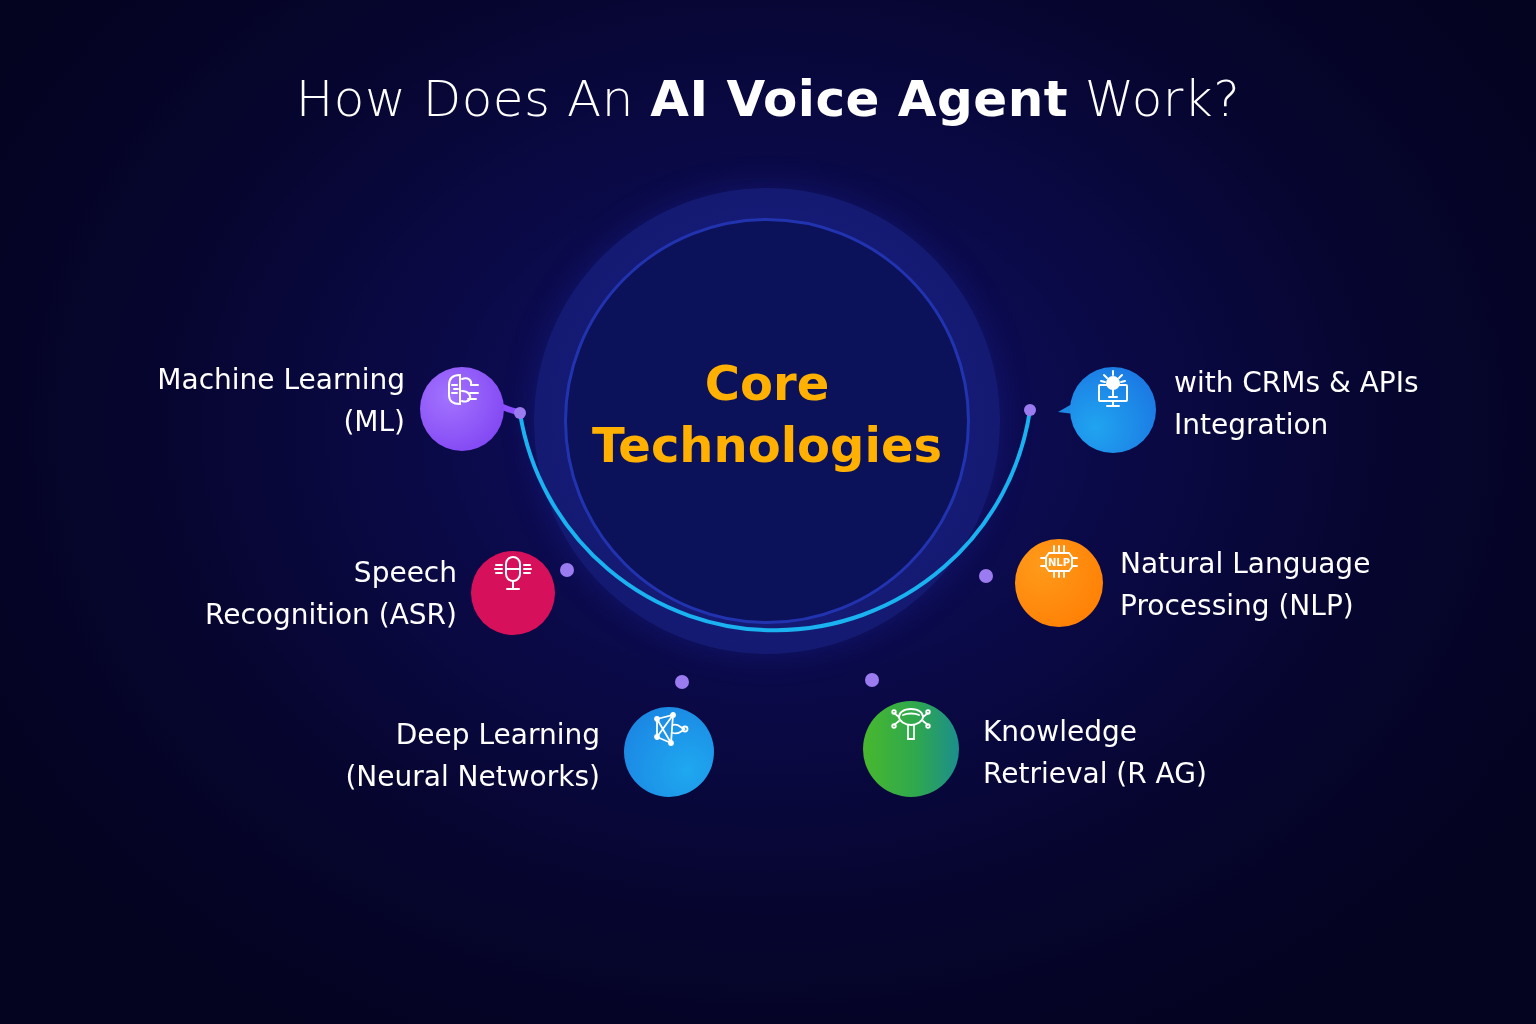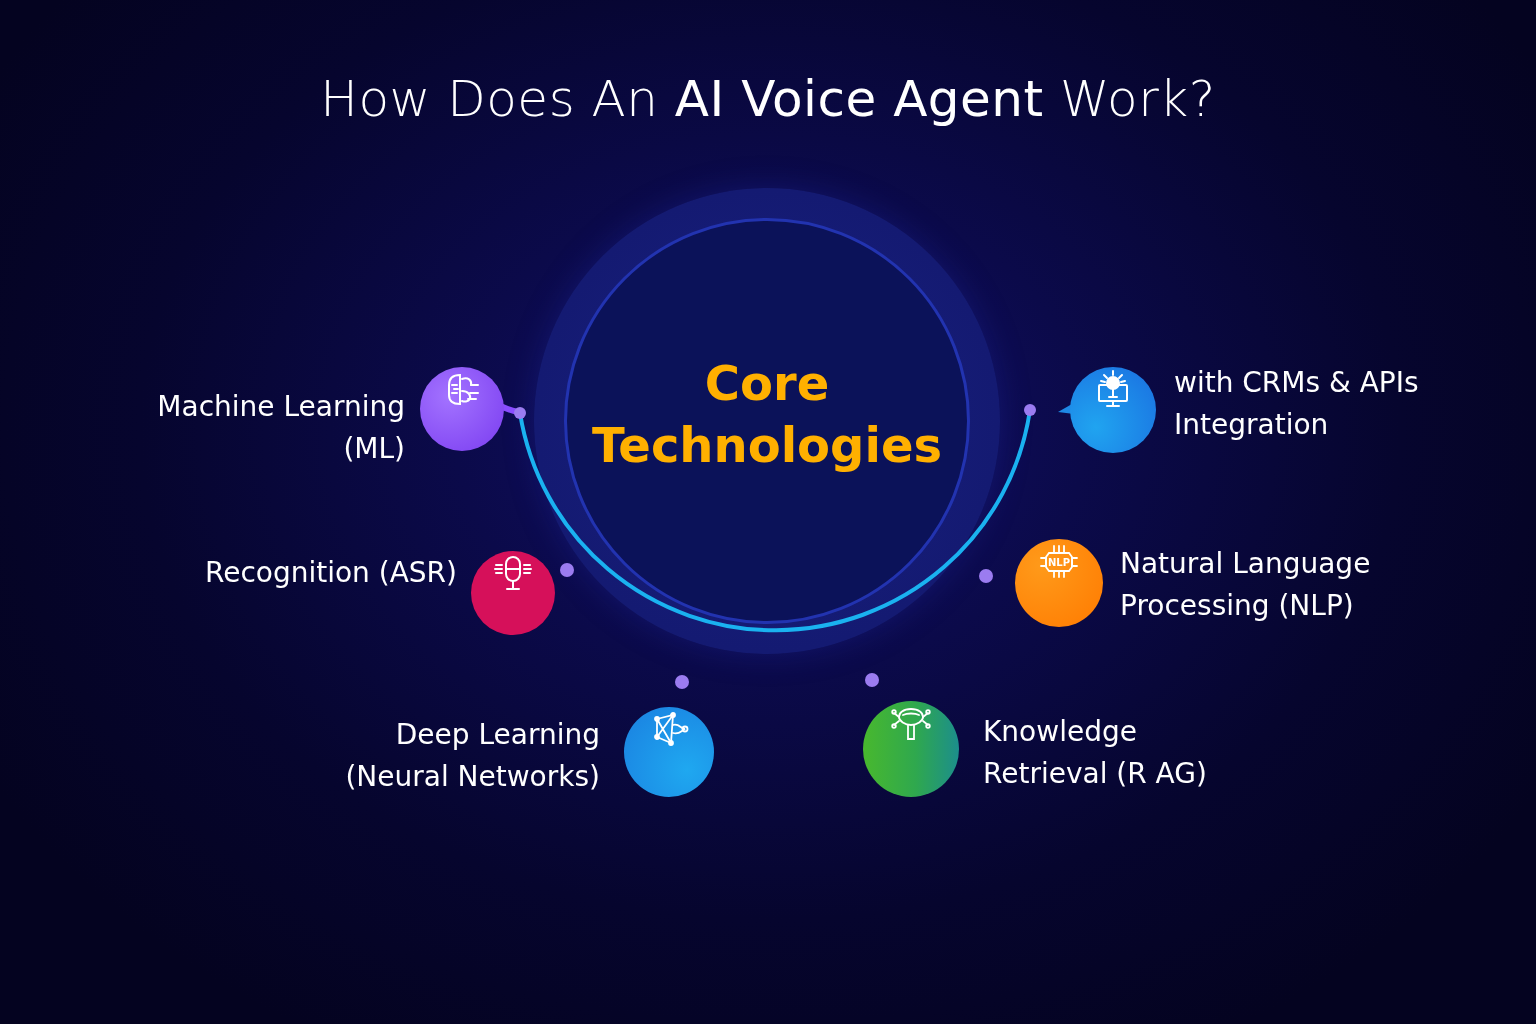--- a/index.html
+++ b/index.html
@@ -6,21 +6,21 @@
   body {
     width:1536px; height:1024px; overflow:hidden; position:relative;
     background: radial-gradient(ellipse 900px 700px at 770px 430px, #12106a 0%, #0b0a4a 35%, #06052e 70%, #040320 100%);
     font-family: "DejaVu Sans", "Liberation Sans", sans-serif;
     color:#ffffff;
   }
   .title {
     position:absolute; left:0; width:1536px; top:70px; text-align:center;
     font-size:50px; letter-spacing:0.5px; font-weight:300; white-space:nowrap;
   }
-  .title .bold { font-weight:400; }
+  .title .bold { font-weight:700; }
   .diagram { position:absolute; left:0; top:0; width:1536px; height:1024px; }
   .core-outer {
     position:absolute; left:534px; top:188px; width:466px; height:466px; border-radius:50%;
     background: radial-gradient(circle at 50% 50%, #1a2180 0%, #141a72 70%, #111664 100%);
     box-shadow: 0 0 30px rgba(30,40,160,0.35);
   }
   .core-inner {
     position:absolute; left:564px; top:218px; width:406px; height:406px; border-radius:50%;
     background:#0b1259; border:3px solid #2233b0; box-sizing:border-box;
   }
@@ -73,37 +73,38 @@
     <svg viewBox="0 0 44 44">
       <g fill="none" stroke="#fff" stroke-width="2" stroke-linecap="round">
         <path d="M20 8 C12 8 9 12 9 18 L9 28 C9 34 13 37 20 37 Z"></path>
         <path d="M20 10 L20 36"></path>
         <path d="M22 12 C28 10 32 13 31 18 M22 24 C28 24 31 28 30 32 C28 35 24 35 22 34"></path>
         <path d="M31 18 L38 18 M30 26 L38 26 M28 32 L36 32"></path>
         <path d="M12 18 L17 18 M12 26 L17 26 M14 22 L18 22"></path>
       </g>
     </svg>
   </div>
-  <div class="label left" style="right:1131px; top:359px;margin-top:27px;">
+  <div class="label left" style="right:1131px; top:359px;">
     <div>Machine Learning</div>
     <div>(ML)</div>
   </div>
 
   <div class="node" style="left:471px; top:551px; background:#d6105a;">
     <svg viewBox="0 0 44 44">
       <g fill="none" stroke="#fff" stroke-width="2" stroke-linecap="round">
         <rect x="15" y="6" width="14" height="24" rx="7"></rect>
         <path d="M15 18 L29 18"></path>
         <path d="M22 30 L22 38 M16 38 L28 38"></path>
         <path d="M5 14 L11 14 M4 18 L11 18 M5 22 L11 22"></path>
         <path d="M33 14 L39 14 M33 18 L40 18 M33 22 L39 22"></path>
       </g>
     </svg>
   </div>
   <div class="label left" style="right:1079px; top:552px;">
+    <div>Speech</div>
     <div>Recognition (ASR)</div>
   </div>
 
   <div class="node" style="left:624px; top:707px; width:90px; height:90px; background:radial-gradient(circle at 70% 70%, #1fa8f0, #1a7fe0);">
     <svg viewBox="0 0 44 44">
       <g fill="none" stroke="#fff" stroke-width="1.8" stroke-linecap="round">
         <path d="M10 12 L26 8 L24 36 L10 30 Z"></path>
         <path d="M10 12 L24 36 M26 8 L10 30"></path>
         <path d="M26 18 C32 16 34 22 38 22 C34 24 32 28 26 26"></path>
         <circle cx="10" cy="12" r="2" fill="#fff"></circle>

